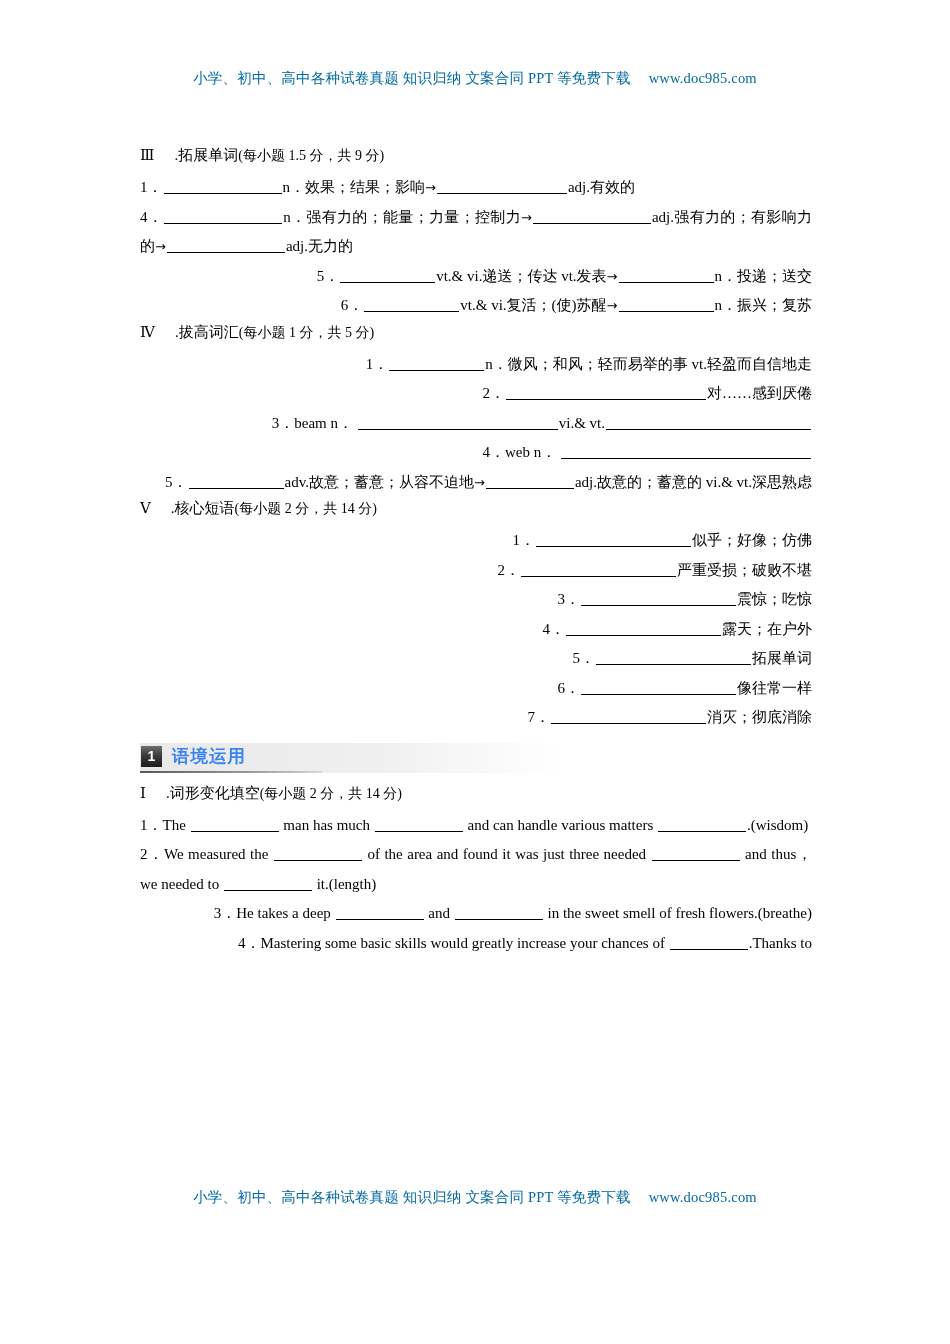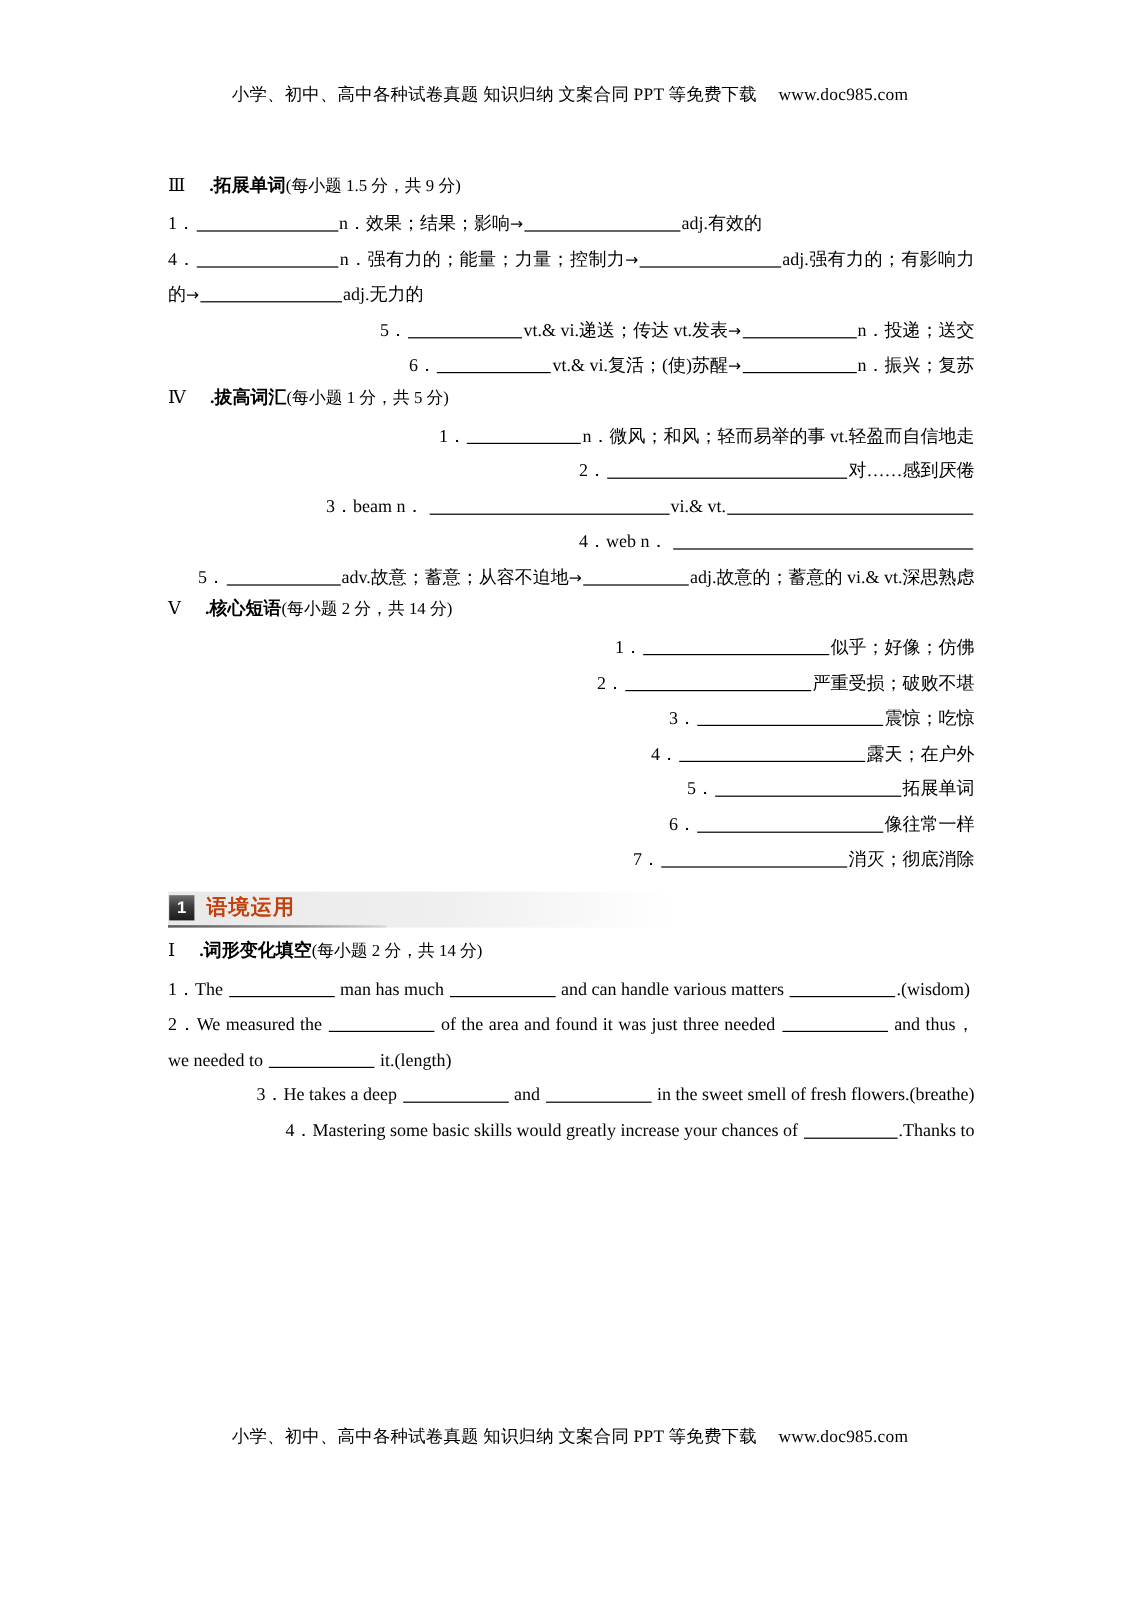--- a/index.html
+++ b/index.html
@@ -20,21 +20,21 @@
     left: 0; top: 0;
     width: 950px;
     height: 1344px;
   }
   .watermark {
     position: absolute;
     left: 0;
     width: 950px;
     text-align: center;
     font-size: 14.5px;
-    color: #000000;
+    color: #0369a1;
     letter-spacing: 0.2px;
     font-family: "Liberation Serif", "DejaVu Serif", serif;
   }
   .watermark-top { top: 69px; }
   .watermark-bottom { top: 1188px; }
   .watermark .url { margin-left: 18px; }
 
   .content {
     position: absolute;
     left: 140px;
@@ -45,21 +45,21 @@
   .sec-head {
     font-size: 15px;
     margin: 0 0 6px 0;
     line-height: 22px;
     white-space: nowrap;
   }
   .sec-head .roman {
     font-family: "Liberation Serif", "DejaVu Serif", serif;
   }
   .sec-head .bold {
-    font-weight: bold;
+    font-weight: normal;
     padding-left: 20px;
   }
   .sec-head .small {
     font-size: 14px;
   }
 
   .item {
     font-size: 15px;
     line-height: 29.5px;
     margin: 0;
@@ -114,21 +114,21 @@
     text-align: center;
     line-height: 21px;
   }
   .banner-title {
     position: absolute;
     left: 32px; top: 1px;
     font-size: 17.5px;
     font-weight: bold;
     font-family: "Liberation Sans", "DejaVu Sans", sans-serif;
     letter-spacing: 1px;
-    color: #c2410c;
+    color: #3b82f6;
   }
   .banner-rule {
     position: absolute;
     left: 0; top: 28px;
     width: 182px; height: 2px;
     background: linear-gradient(to right, #585858 0%, #9a9a9a 60%, #d8d8d8 100%);
   }
 
   .blk { margin-top: 9px; }
 </style>

